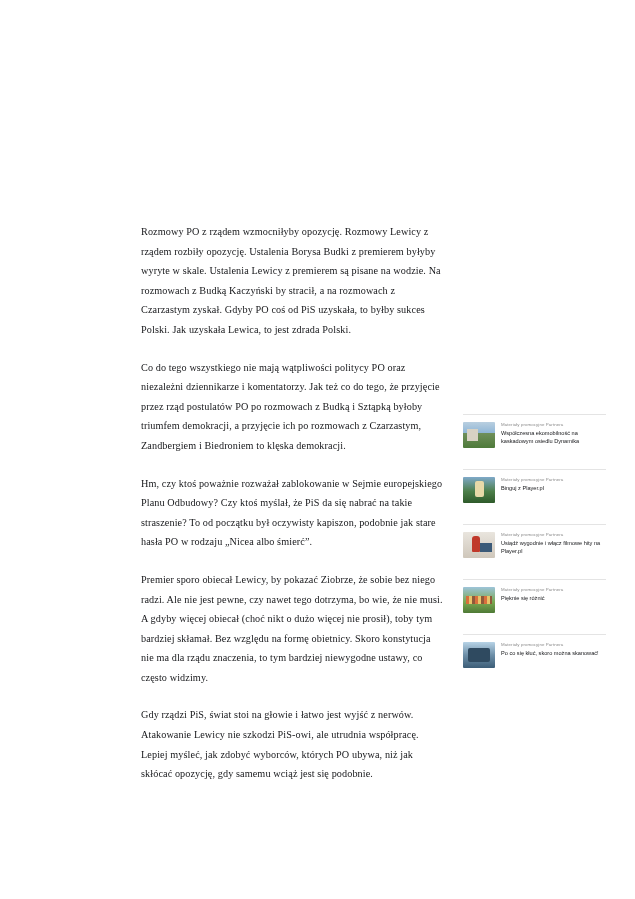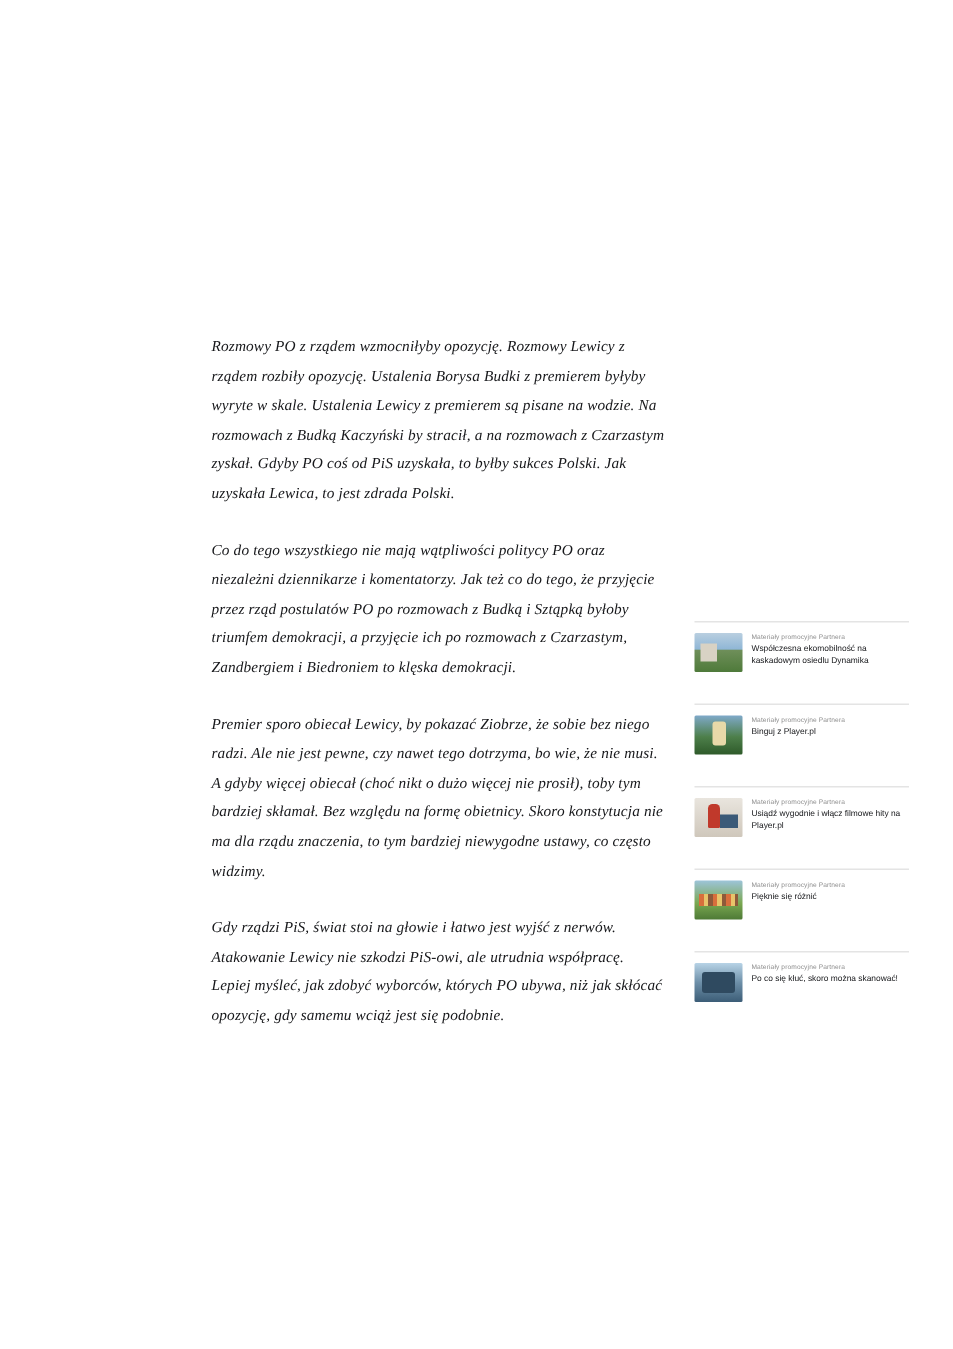--- a/index.html
+++ b/index.html
@@ -23,21 +23,20 @@
     width: 635px;
     height: 899px;
   }
 
   
   #article {
     position: absolute;
     left: 141px;
     top: 222px;
     width: 302px;
-    font-style: italic;
   }
 
   .para {
     font-family: "Liberation Serif", serif;
     font-size: 10.2px;
     line-height: 19.6px;
     color: #16171a;
     margin: 0 0 18px 0;
     text-align: left;
     letter-spacing: 0.01em;
@@ -137,20 +136,21 @@
   }
 </style>
 </head>
 <body>
 
 <div id="page">
 
   <div id="article">
     <p class="para">Rozmowy PO z rządem wzmocniłyby opozycję. Rozmowy Lewicy z rządem rozbiły opozycję. Ustalenia Borysa Budki z premierem byłyby wyryte w skale. Ustalenia Lewicy z premierem są pisane na wodzie. Na rozmowach z Budką Kaczyński by stracił, a na rozmowach z Czarzastym zyskał. Gdyby PO coś od PiS uzyskała, to byłby sukces Polski. Jak uzyskała Lewica, to jest zdrada Polski.</p>
     <p class="para">Co do tego wszystkiego nie mają wątpliwości politycy PO oraz niezależni dziennikarze i komentatorzy. Jak też co do tego, że przyjęcie przez rząd postulatów PO po rozmowach z Budką i Sztąpką byłoby triumfem demokracji, a przyjęcie ich po rozmowach z Czarzastym, Zandbergiem i Biedroniem to klęska demokracji.</p>
+    <p class="para">Hm, czy ktoś poważnie rozważał zablokowanie w Sejmie europejskiego Planu Odbudowy? Czy ktoś myślał, że PiS da się nabrać na takie straszenie? To od początku był oczywisty kapiszon, podobnie jak stare hasła PO w rodzaju „Nicea albo śmierć”.</p>
     <p class="para">Premier sporo obiecał Lewicy, by pokazać Ziobrze, że sobie bez niego radzi. Ale nie jest pewne, czy nawet tego dotrzyma, bo wie, że nie musi. A gdyby więcej obiecał (choć nikt o dużo więcej nie prosił), toby tym bardziej skłamał. Bez względu na formę obietnicy. Skoro konstytucja nie ma dla rządu znaczenia, to tym bardziej niewygodne ustawy, co często widzimy.</p>
     <p class="para">Gdy rządzi PiS, świat stoi na głowie i łatwo jest wyjść z nerwów. Atakowanie Lewicy nie szkodzi PiS-owi, ale utrudnia współpracę. Lepiej myśleć, jak zdobyć wyborców, których PO ubywa, niż jak skłócać opozycję, gdy samemu wciąż jest się podobnie.</p>
   </div>
 
   <aside id="promo">
 
     <div class="promo-item hairline-top">
       <div class="promo-thumb th1"></div>
       <div class="promo-text">
         <div class="promo-kicker">Materiały promocyjne Partnera</div>

